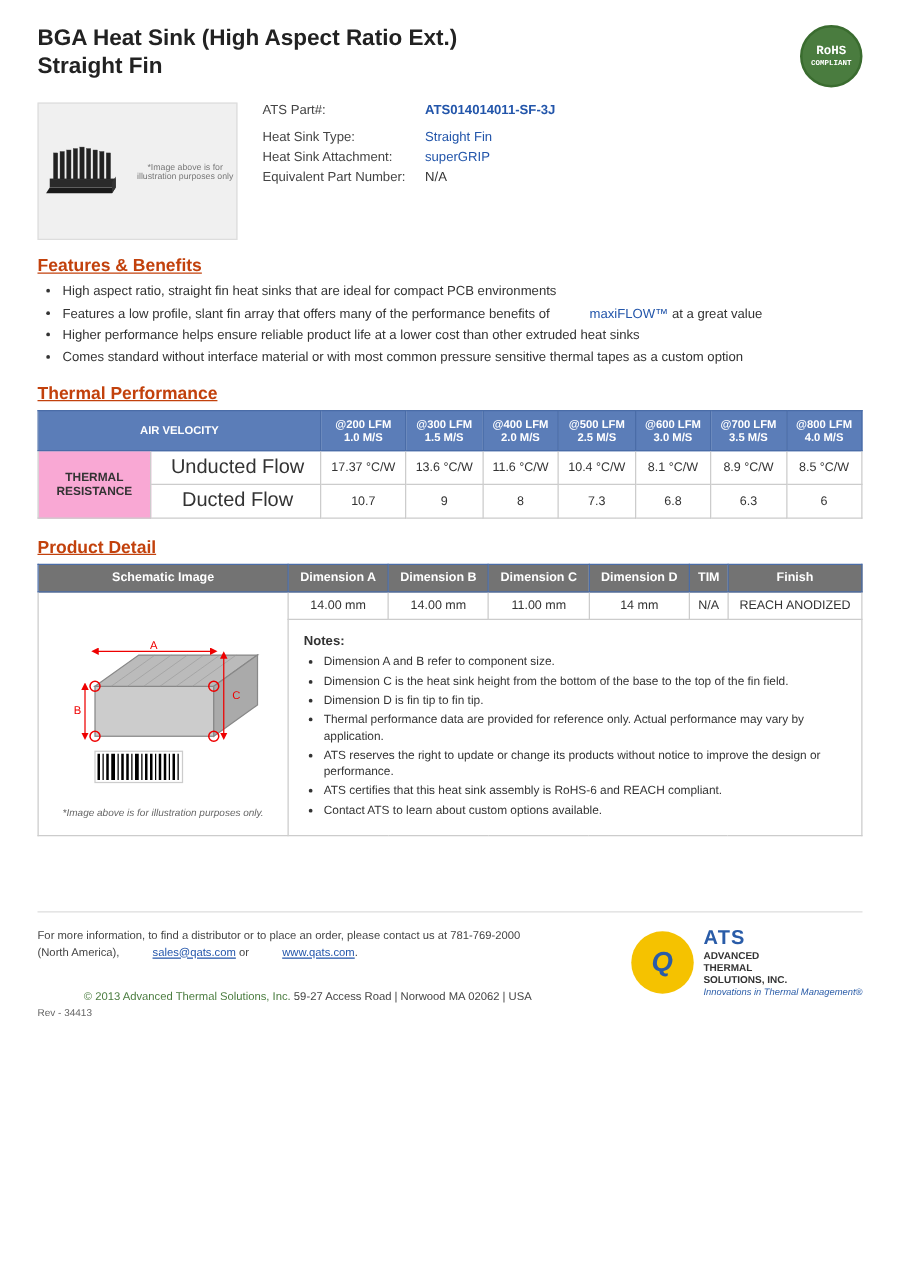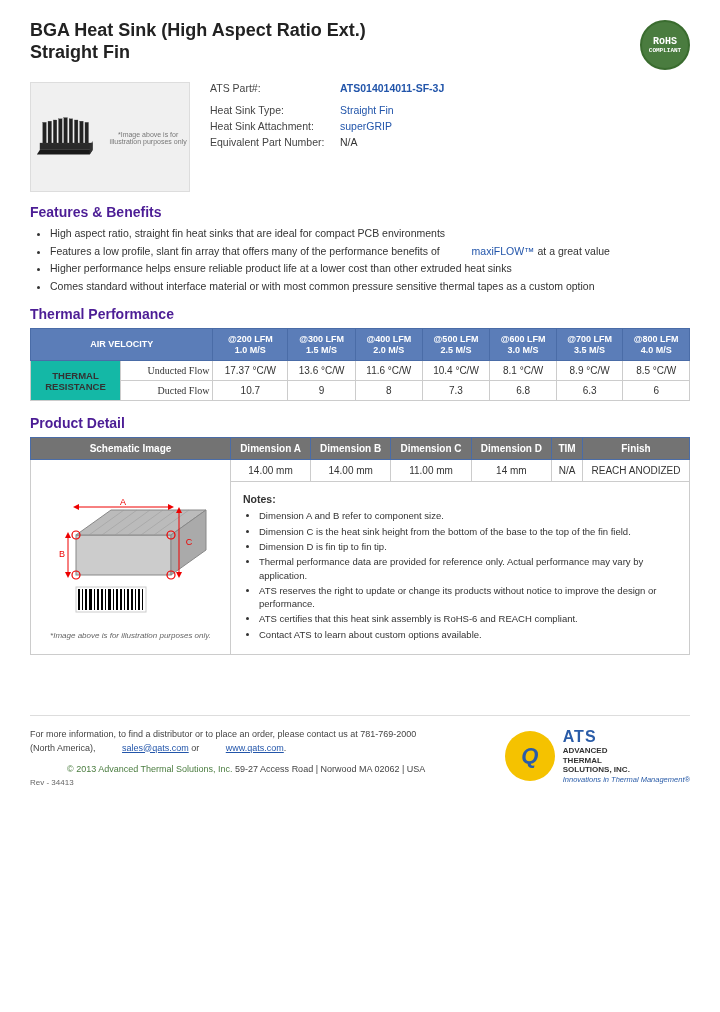--- a/index.html
+++ b/index.html
@@ -75,25 +75,26 @@
       color: #333;
     }
     .spec-value.link { color: #2255aa; }
     .spec-value.part-link { color: #2255aa; font-weight: bold; }
     .image-note {
       font-size: 8px;
       color: #777;
       margin-top: 4px;
     }
     .section-title {
-      color: #4c1d95;
+      color: #c2410c;
       font-size: 14px;
       font-weight: bold;
       margin: 12px 0 6px 0;
       border-bottom: none;
+      text-decoration: underline;
     }
     .features-list {
       margin-left: 20px;
       margin-bottom: 10px;
     }
     .features-list li {
       font-size: 10.5px;
       margin-bottom: 3px;
       line-height: 1.4;
       color: #333;
@@ -115,27 +116,26 @@
       font-size: 9px;
       line-height: 1.2;
     }
     .thermal-table td {
       border: 1px solid #ccc;
       text-align: center;
       padding: 4px 3px;
       font-size: 10px;
     }
     .thermal-table .row-label {
-      text-align: right;
+      text-align: center;
       padding-left: 6px;
-      font-size: 10px;
-      font-family: Liberation Serif, serif;
+      font-size: 16px;
     }
     .thermal-table .row-header {
-      background: #14b8a6;
+      background: #f9a8d4;
       font-weight: bold;
       font-size: 10px;
       text-align: center;
       vertical-align: middle;
     }
     .product-detail-section { margin-bottom: 10px; }
     .detail-table {
       width: 100%;
       border-collapse: collapse;
       font-size: 10px;
@@ -198,21 +198,21 @@
     .footer-text {
       font-size: 9px;
       color: #444;
       line-height: 1.5;
       max-width: 400px;
     }
     .footer-text .link { color: #2255aa; margin-left: 24px; }
     .footer-copyright {
       font-size: 9px;
       color: #444;
-      margin-top: 9px;
+      margin-top: 23px;
       padding-left: 37px;
     }
     .footer-copyright .green { color: #4a7c3f; }
     .ats-logo {
       display: flex;
       align-items: center;
       gap: 8px;
     }
     .ats-logo-circle {
       width: 50px;

